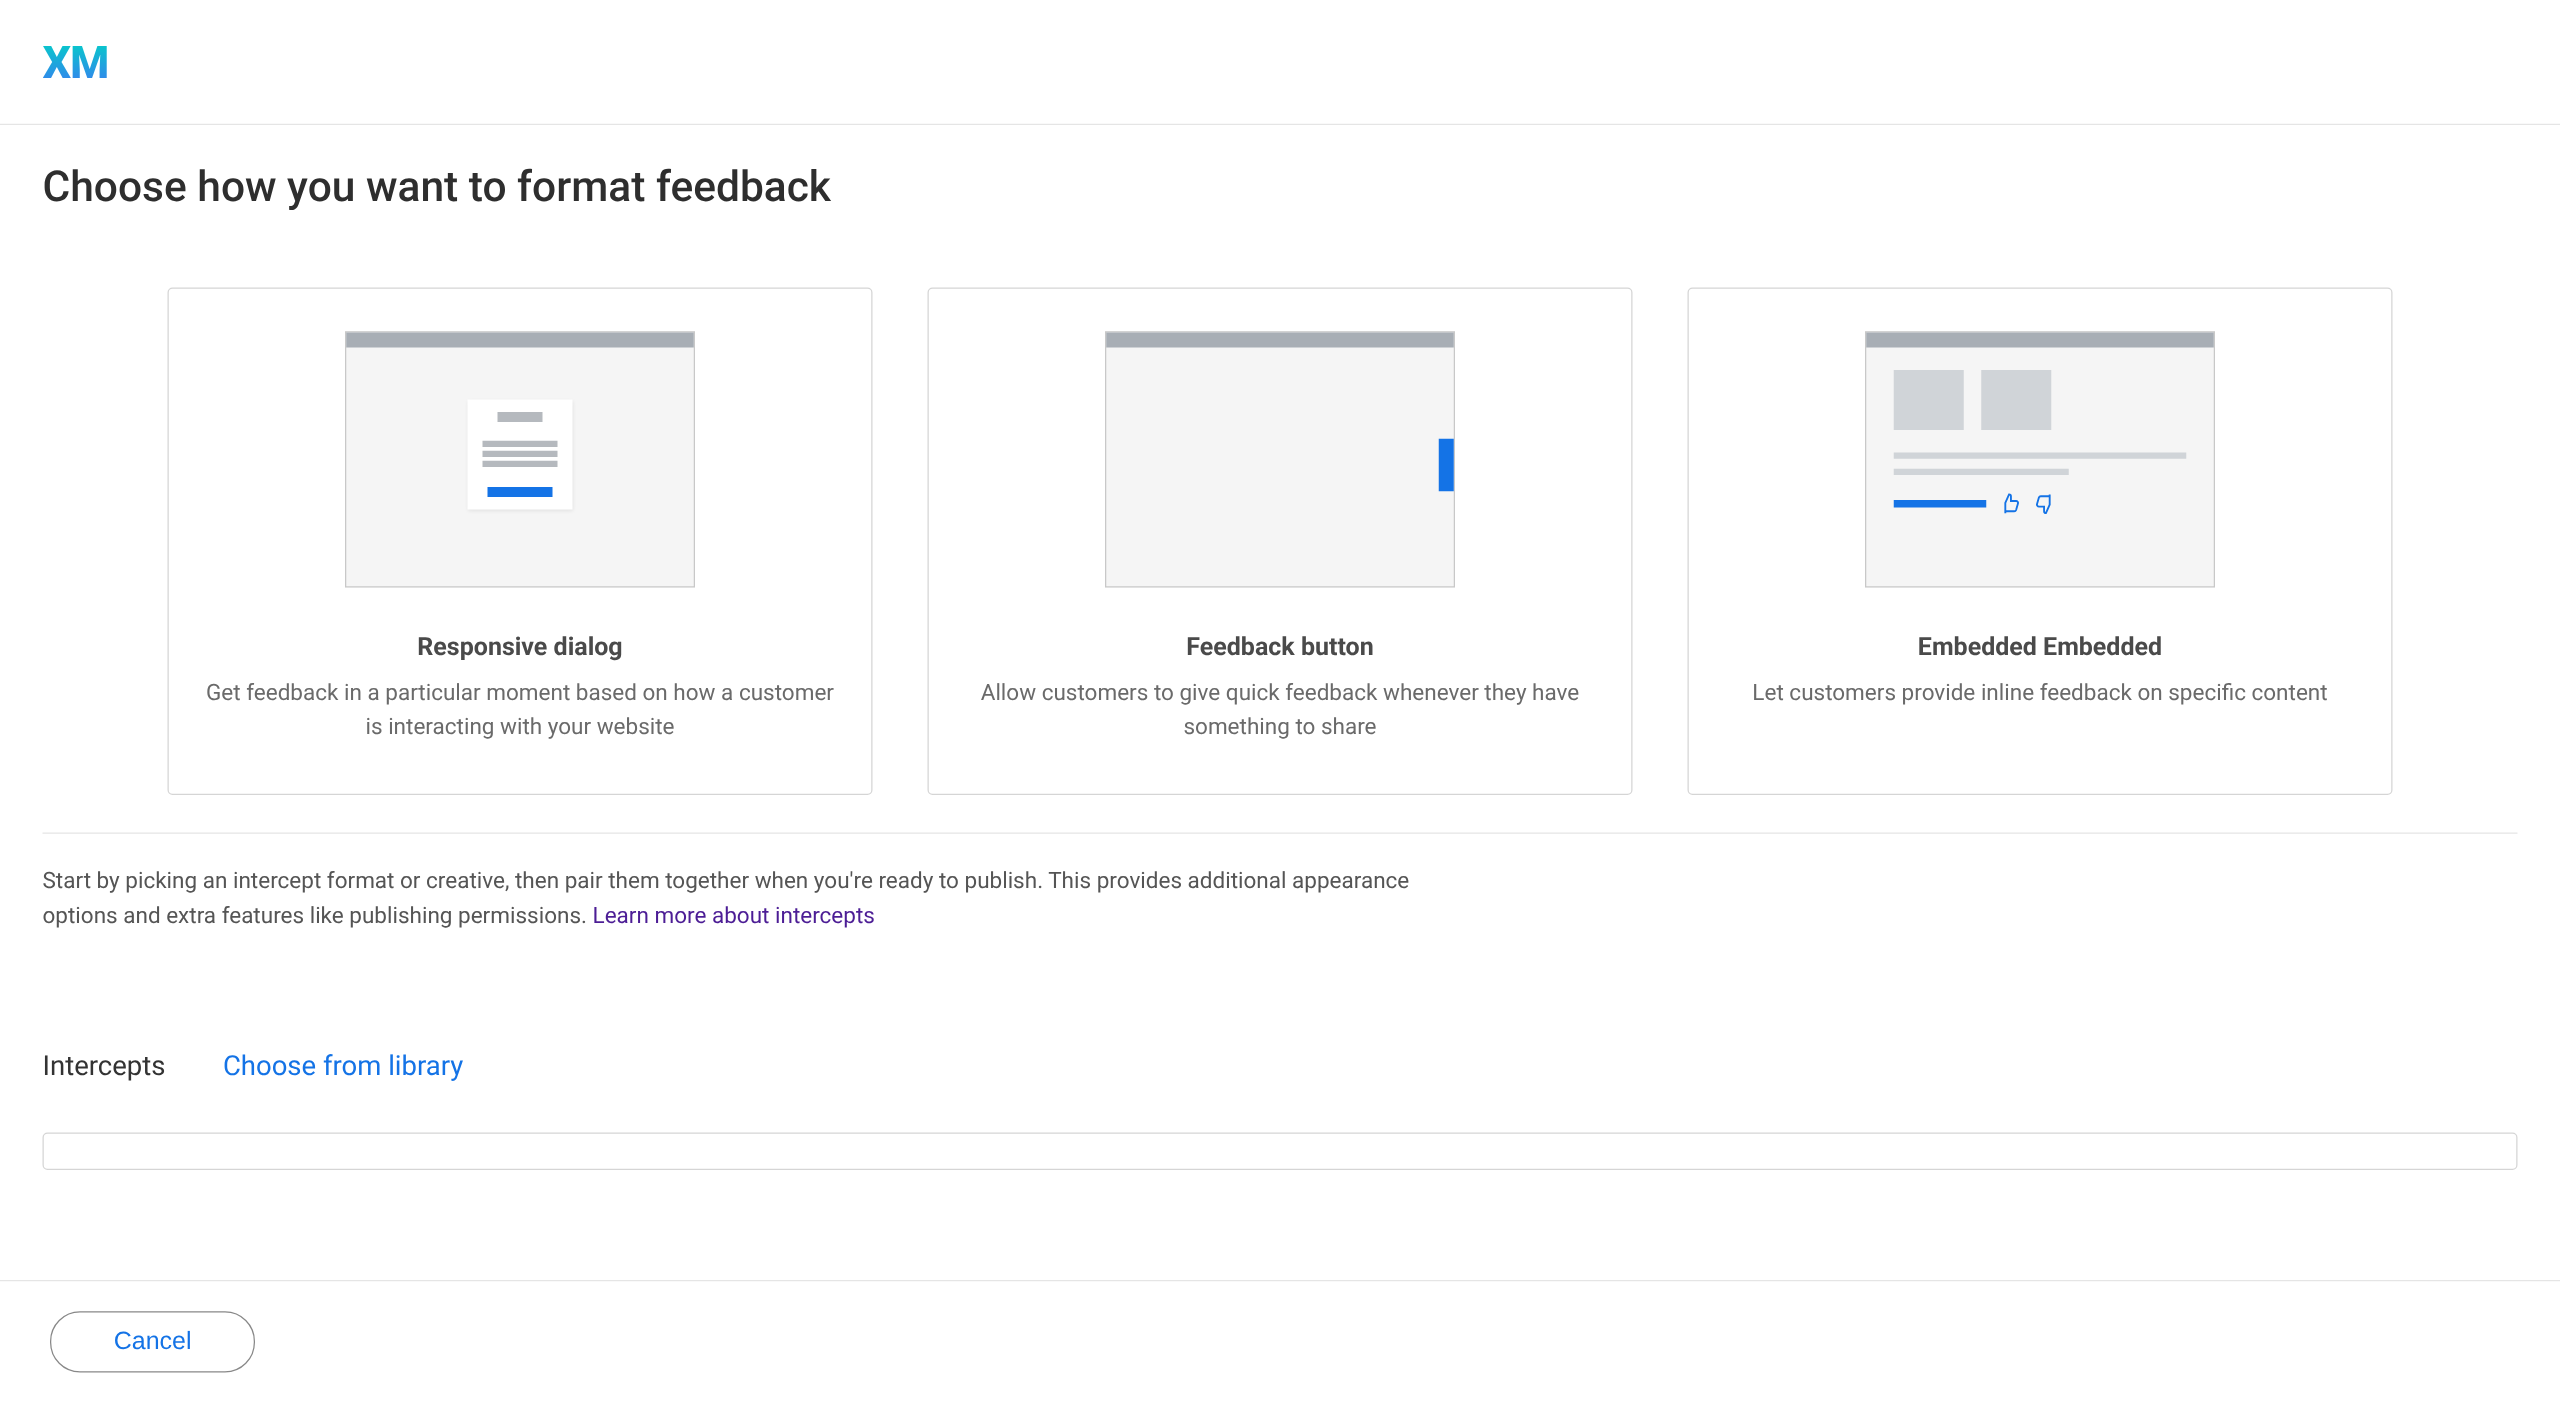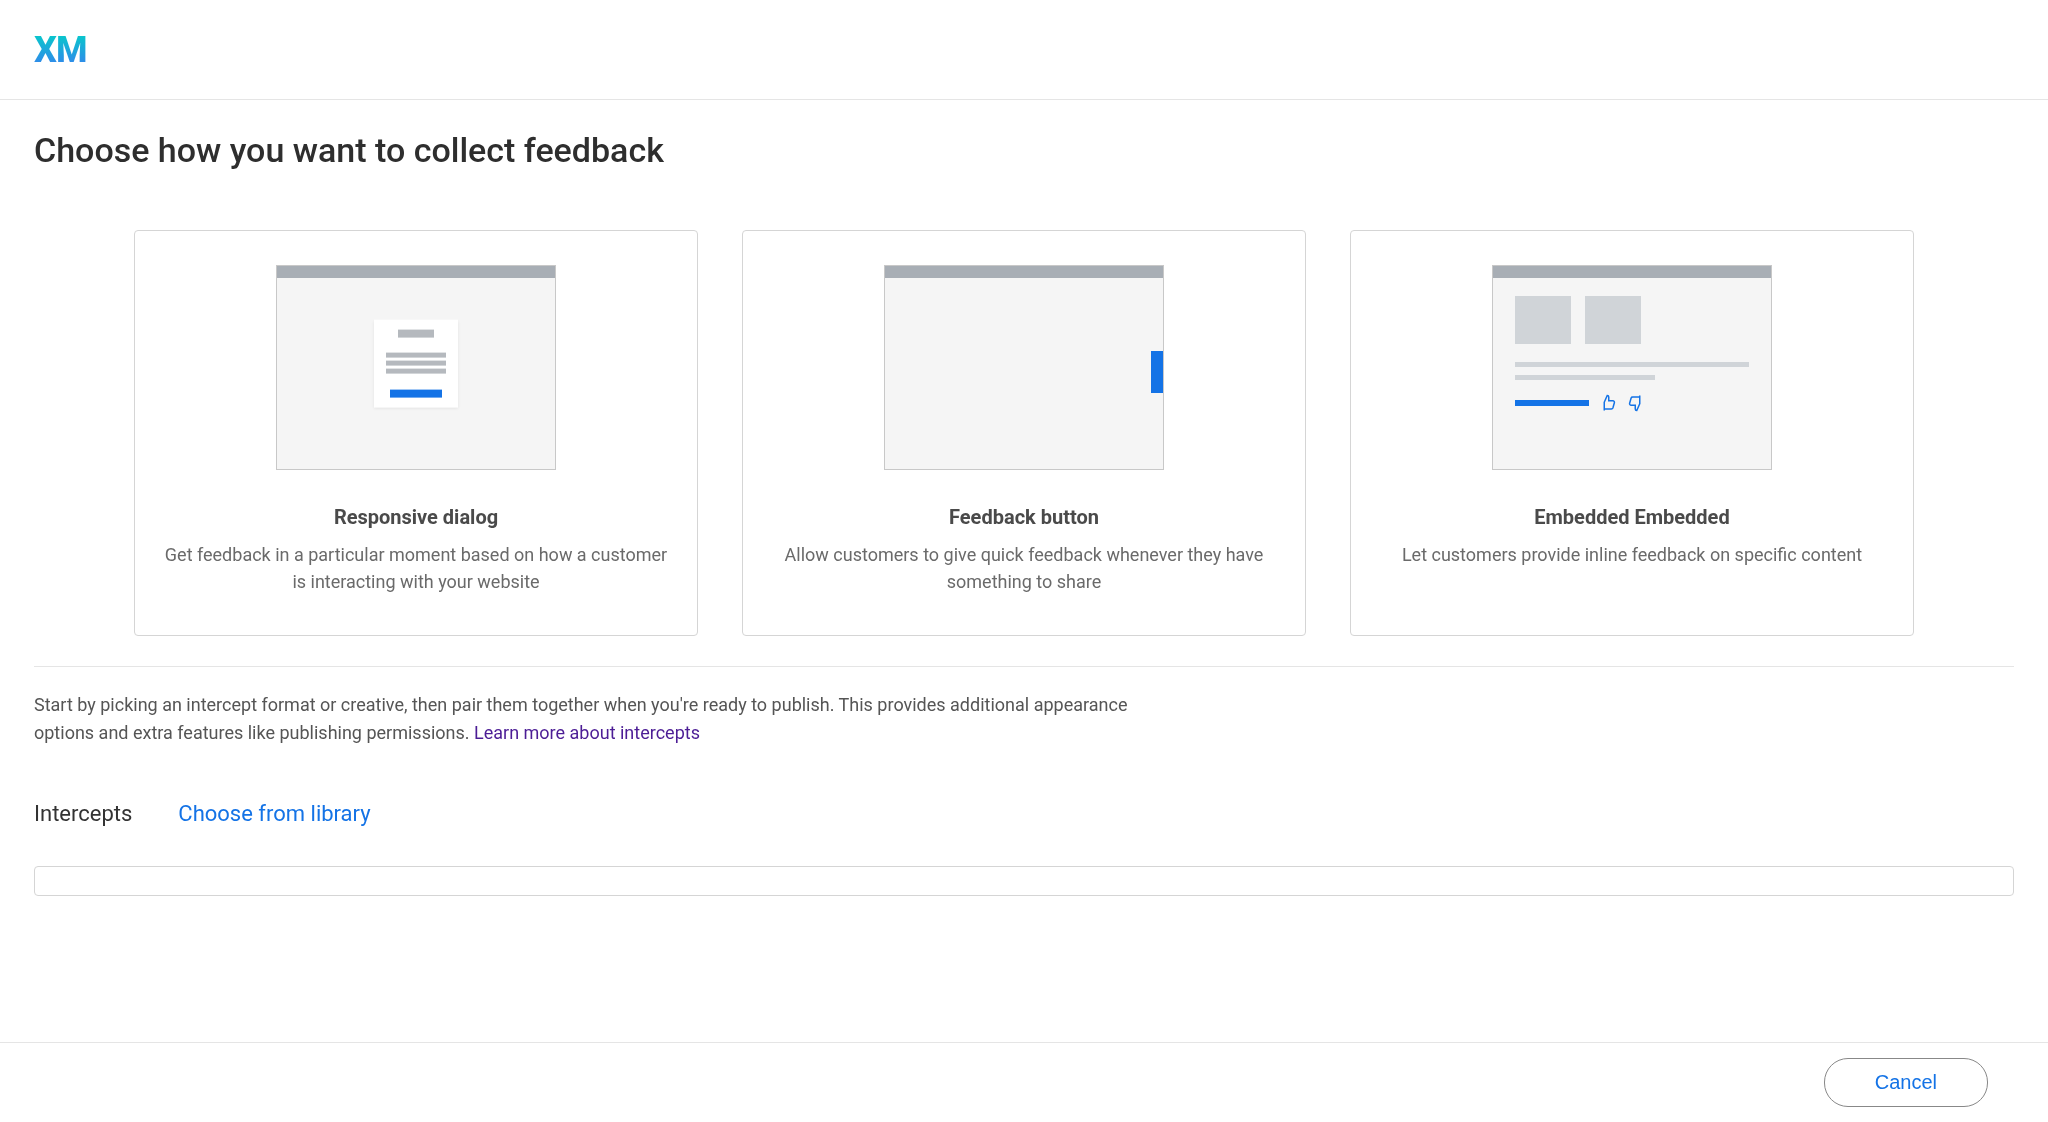--- a/index.html
+++ b/index.html
@@ -191,64 +191,64 @@
   .intercepts-row {
     display: flex;
     align-items: baseline;
     gap: 46px;
     margin-top: 54px;
   }
   .intercepts-label {
     font-size: 22px;
     color: #333;
     font-weight: 400;
+    margin-top: 40px;
   }
   .choose-link {
     font-size: 22px;
     color: #1473e6;
     cursor: pointer;
   }
   .empty-box {
     border: 1px solid #d5d5d5;
     border-radius: 4px;
     height: 30px;
     margin-top: 40px;
   }
   .footer {
     position: fixed;
     bottom: 0;
     left: 0;
     right: 0;
-    height: 80px;
+    height: 98px;
     background: #fff;
     border-top: 1px solid #e5e5e5;
     display: flex;
-    justify-content: flex-end;
     align-items: center;
-    padding: 0 60px;
+    padding: 0 40px;
   }
   .cancel-btn {
     border: 1px solid #888;
     border-radius: 24px;
     background: #fff;
     color: #1473e6;
     font-size: 20px;
     padding: 12px 50px;
     cursor: pointer;
   }
 </style>
 </head>
 <body>
 
 <div class="header">
   <div class="logo">XM</div>
 </div>
 
 <div class="main">
-  <h1 class="page-title">Choose how you want to collect feedback</h1>
+  <h1 class="page-title">Choose how you want to format feedback</h1>
 
   <div class="cards-row">
 
     <div class="option-card">
       <div class="card-illustration">
         <div class="browser-frame">
           <div class="browser-topbar"></div>
           <div class="dialog-box">
             <div class="dialog-top"></div>
             <div>

